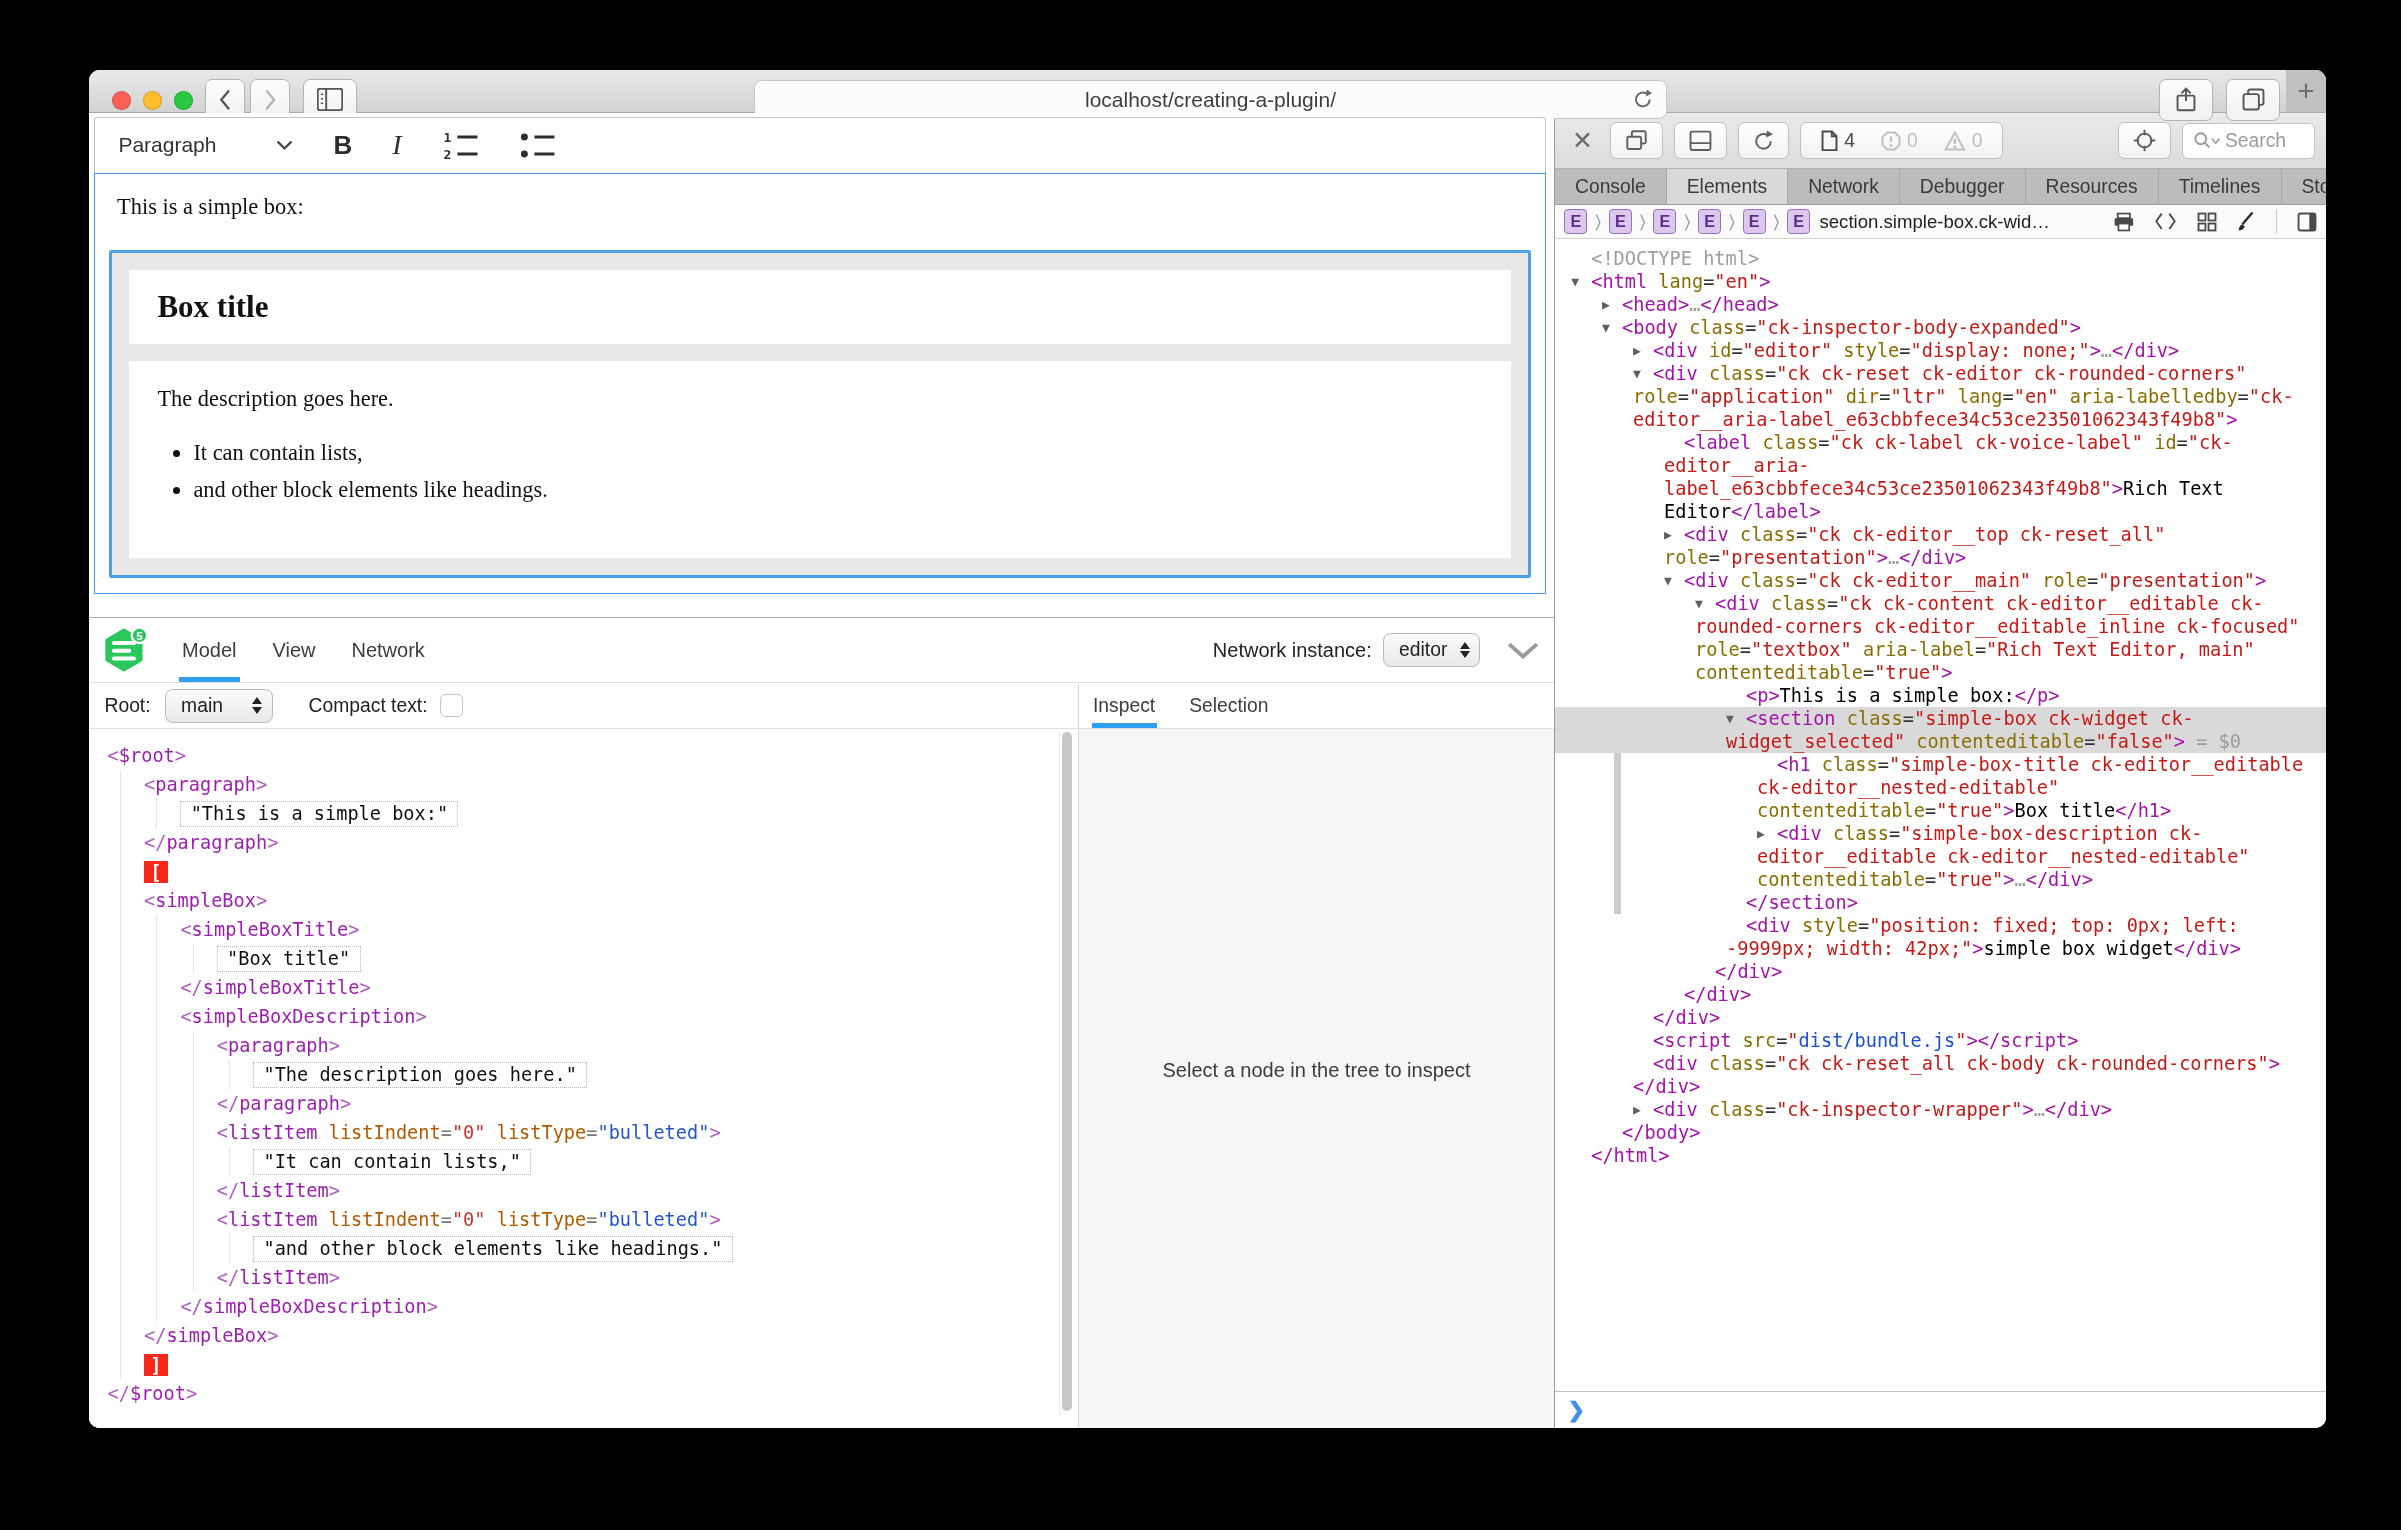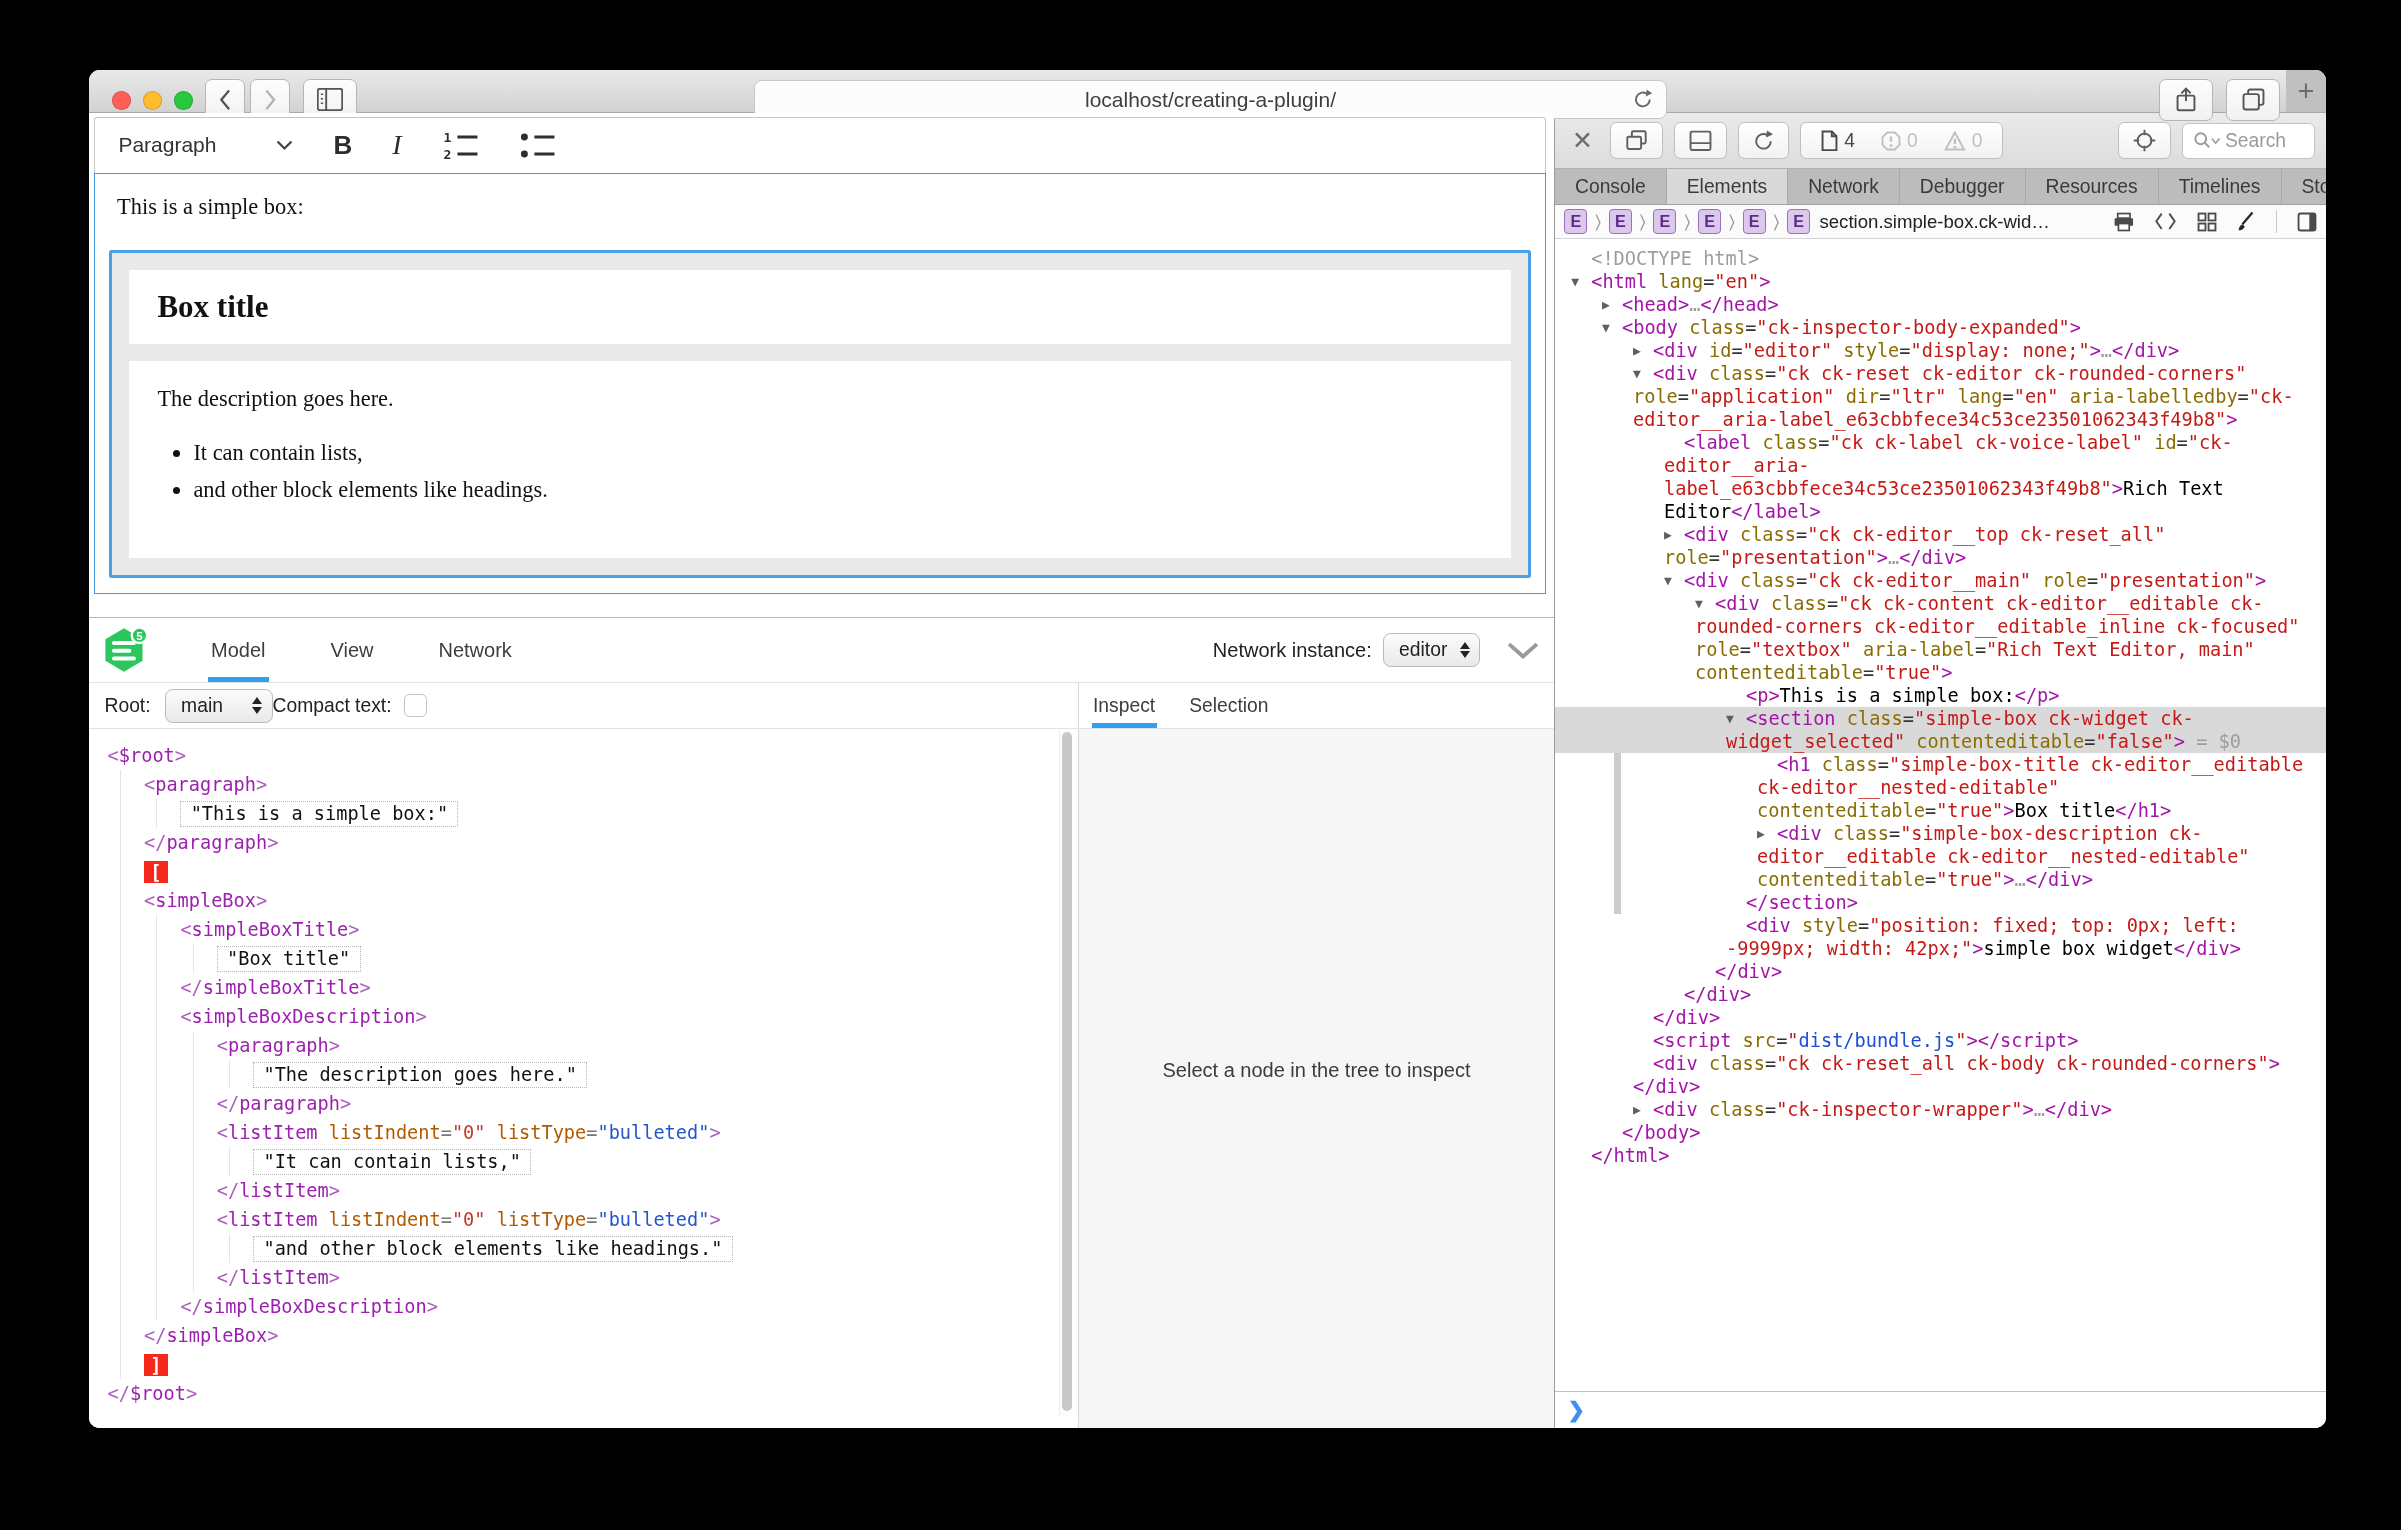--- a/index.html
+++ b/index.html
@@ -47,38 +47,38 @@
             font-weight:bold; font-size:31px; }
   .wdesc { background:#fff; margin-top:17px; height:197px; padding:25px 28px; }
   .wdesc ul { margin:28px 0 0 36px; }
   .wdesc li { margin-bottom:10.8px; }
 
   
   .inspector { position:absolute; left:0; right:0; top:504px; bottom:0; border-top:0.8px solid #b5b5b5;
                background:#fff; display:flex; flex-direction:column; }
   .insp-header { height:65px; flex:none; display:flex; align-items:stretch; padding:0 14px; border-bottom:0.8px solid #e2e2e2; }
   .logo { align-self:center; margin-right:34px; }
-  .insp-tab { position:relative; display:flex; align-items:center; margin-right:36px; font-size:20px; color:#3d3d3d;margin-left:29px; }
+  .insp-tab { position:relative; display:flex; align-items:center; margin-right:36px; font-size:20px; color:#3d3d3d; }
   .insp-tab.active::after { content:""; position:absolute; left:-3.1px; right:-3.1px; bottom:0; height:5.4px; background:#2f9ff0; }
   .insp-right-ctrl { margin-left:auto; display:flex; align-items:center; font-size:20px; color:#222; }
   .pill { margin-left:10.8px; height:34px; border:0.8px solid #b9b9b9; border-radius:7.7px;
           background:linear-gradient(#fbfbfb,#e9e9e9); display:flex; align-items:center; padding:0 9.3px 0 15.5px; font-size:19.3px; }
   .stepper { display:inline-flex; flex-direction:column; margin-left:12.4px; gap:2.3px; }
   .stepper i { width:0; height:0; border-left:5.4px solid transparent; border-right:5.4px solid transparent; }
   .stepper i.up { border-bottom:7px solid #222; }
   .stepper i.dn { border-top:7px solid #222; }
   .collapse { margin-left:26px; align-self:center; }
 
   .insp-sub { height:46px; flex:none; display:flex; border-bottom:0.8px solid #e2e2e2; }
   .sub-left { width:989px; flex:none; display:flex; align-items:center; padding-left:15.5px; font-size:19.3px; color:#222; }
   .sub-right { flex:1; border-left:0.8px solid #d8d8d8; display:flex; align-items:stretch; padding-left:14px; }
   .side-tab { position:relative; display:flex; align-items:center; margin-right:34px; font-size:19.3px; color:#3d3d3d; }
   .side-tab.active::after { content:""; position:absolute; left:-1.5px; right:-1.5px; bottom:0; height:5.4px; background:#2f9ff0; }
   .checkbox { width:23px; height:23px; border:1.5px solid #c2c2c2; border-radius:5.4px; background:#fff; margin-left:12.4px; }
-  .lbl-gap { }
+  .lbl-gap { margin-left:36px; }
 
   .insp-body { flex:1; min-height:0; display:flex; }
   .mtree-wrap { width:989px; flex:none; position:relative; overflow:hidden; }
   .mtree { padding:12.4px 31px 0 18.6px; font-family:"DejaVu Sans Mono",monospace; font-size:18.6px; color:#333; }
   .mrow { line-height:29px; white-space:nowrap; }
   .mlvl { margin-left:12.4px; padding-left:23px; border-left:0.8px solid #e5e5e5; }
   .mpunc { color:#ad5fc0; } .mtag { color:#9c1fb0; }
   .mattr { color:#b35a00; } .meq { color:#777; }
   .mnum { color:#c0392b; } .mstr { color:#2456c7; }
   .mtextbox { border:1.5px dotted #b8b8b8; background:#fff; padding:0.8px 9.3px; color:#111; display:inline-block; line-height:23px; }

